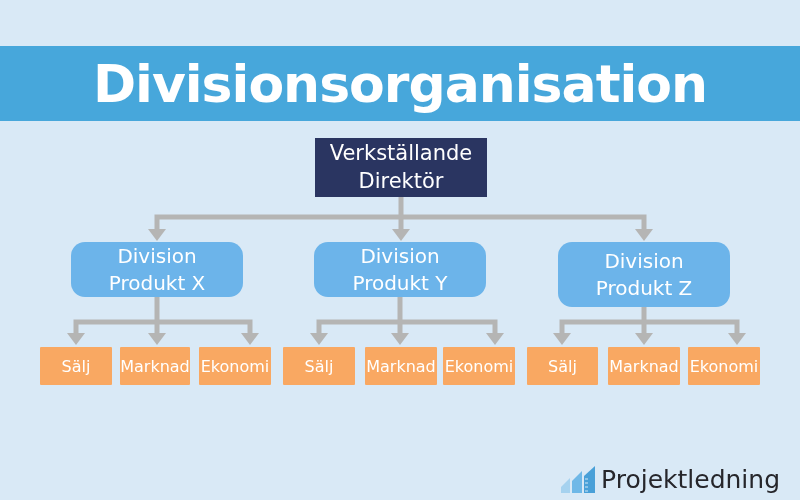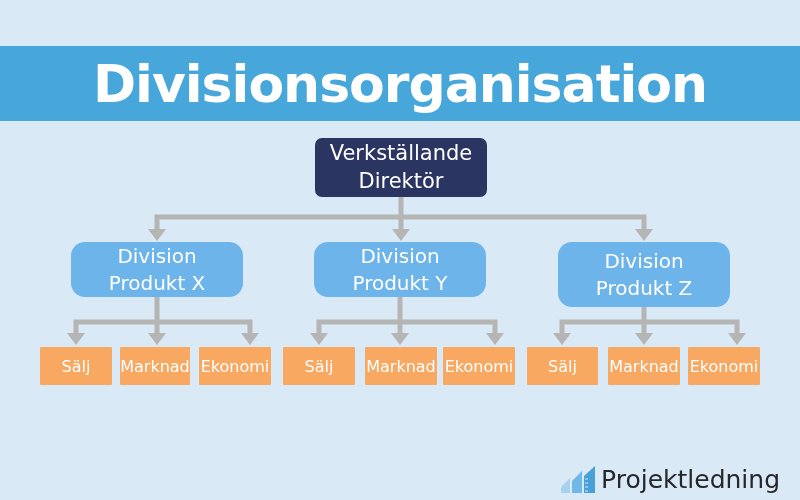--- a/index.html
+++ b/index.html
@@ -42,21 +42,21 @@
   .connectors polygon{fill:var(--connector);}
   .node{
     position:absolute;
     display:flex;align-items:center;justify-content:center;
     text-align:center;
     color:var(--node-text);
     box-sizing:border-box;
   }
   .root-node{
     background:var(--root-box);
-    border-radius:7px;
+    border-radius:0;
     font-size:21px;
     line-height:1.3;
     padding:0 20px;
   }
   .division-node{
     background:var(--division-box);
     border-radius:14px;
     font-size:20px;
     line-height:1.35;
     padding:0 16px;

